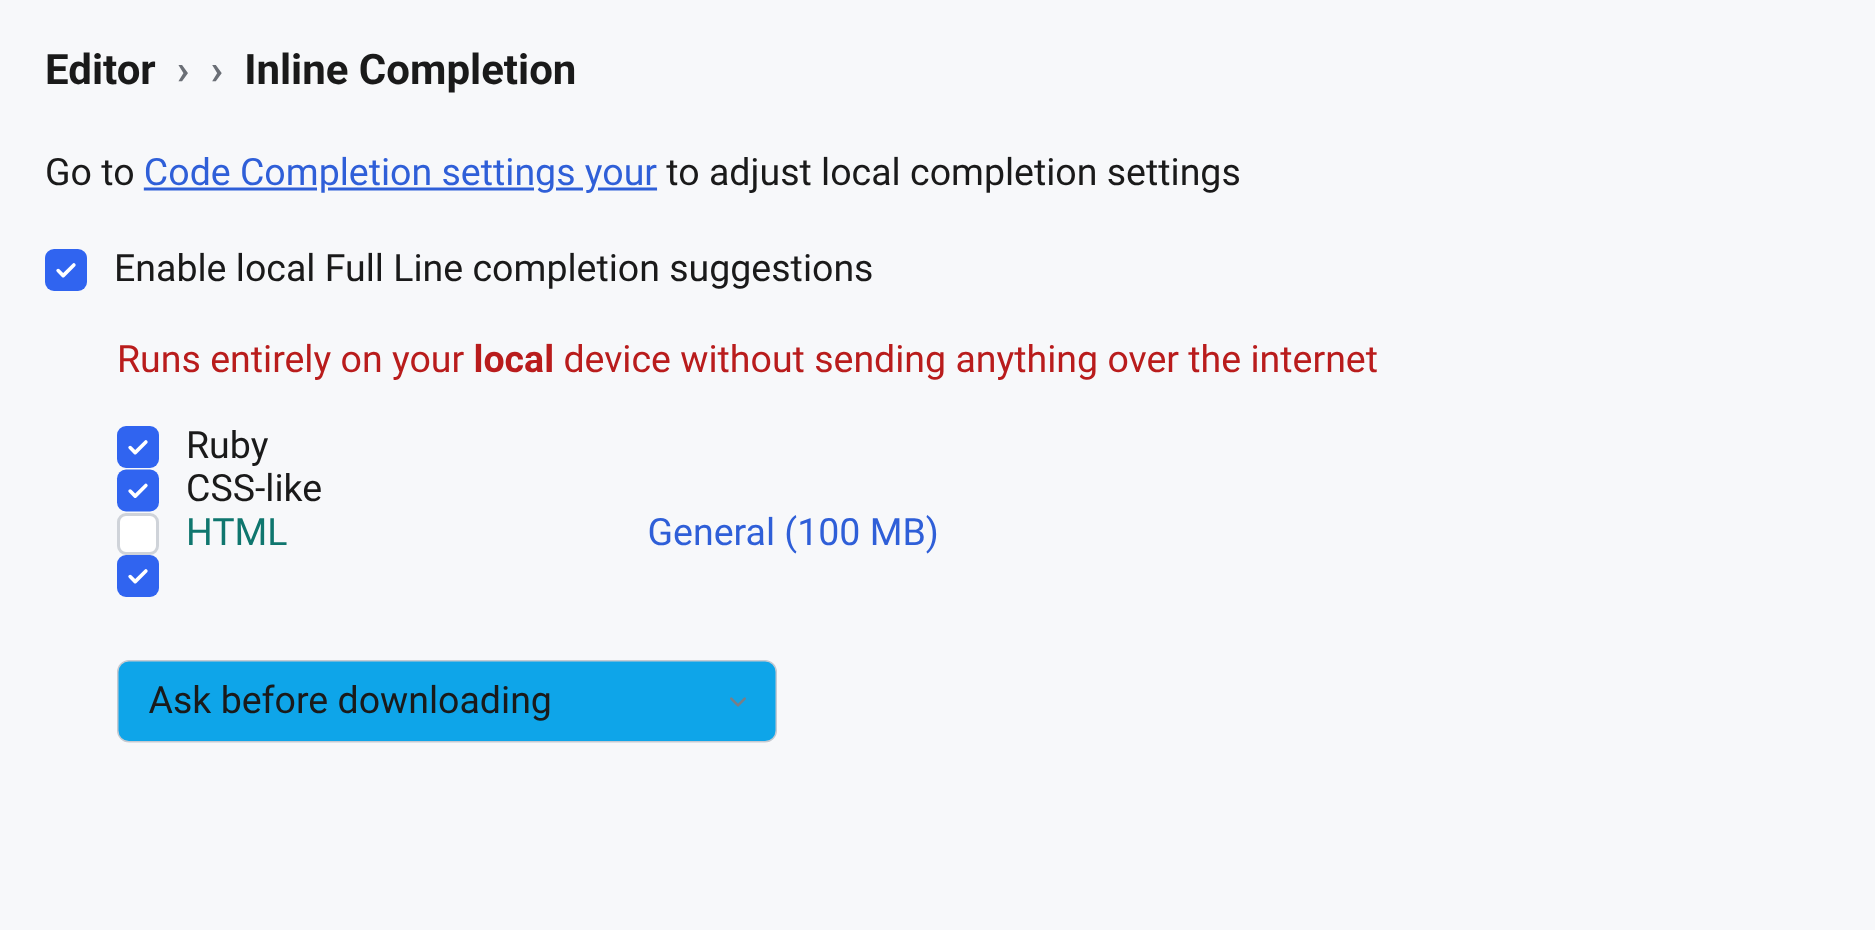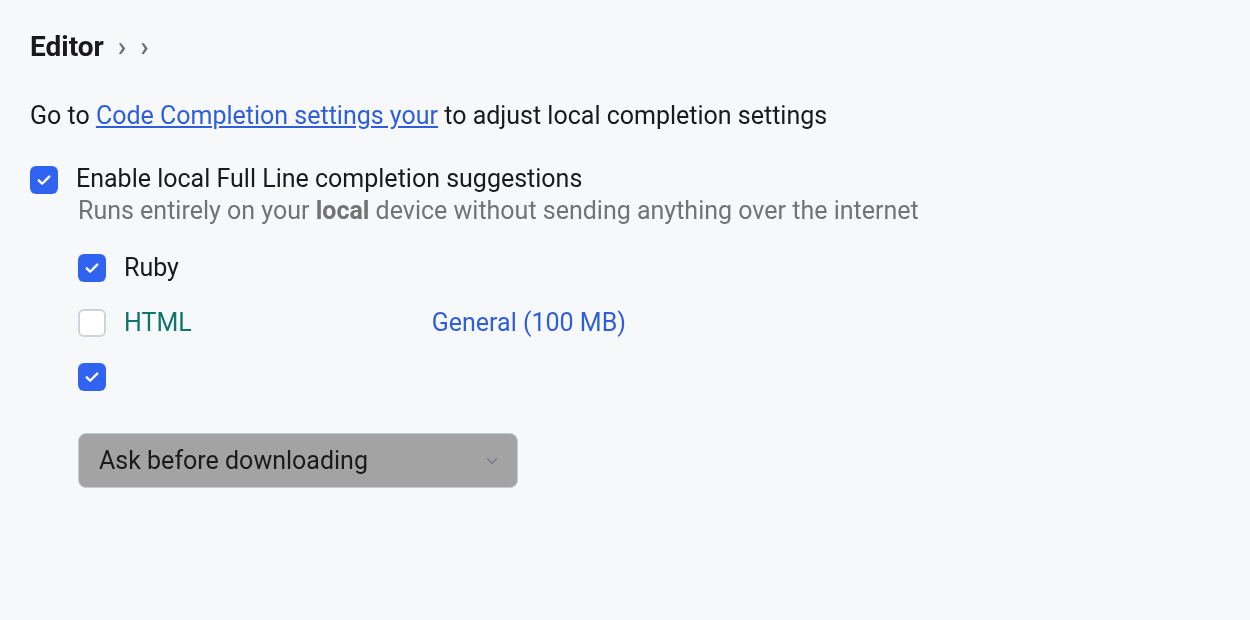--- a/index.html
+++ b/index.html
@@ -31,21 +31,21 @@
     margin-bottom: 34px;
   }
   .info-line a {
     color: #2f5fd8;
     text-decoration: underline;
   }
 
   
   .check-row {
     display: flex;
-    align-items: flex-start;
+    align-items: center;
     gap: 18px;
   }
   .checkbox {
     width: 28px; height: 28px;
     border-radius: 6px;
     display: flex;
     align-items: center;
     justify-content: center;
     flex-shrink: 0;
     margin-top: 2px;
@@ -58,28 +58,28 @@
     border: 2px solid #cfd3d9;
   }
   .checkbox svg { width: 18px; height: 18px; }
 
   .main-option-label {
     font-size: 25px;
     font-weight: 400;
     color: #1a1a1a;
   }
   .subtext {
-    color: #737373;
+    color: #b91c1c;
     font-size: 25px;
-    margin-top: 2px;
+    margin-top: 32px;
     margin-left: 48px;
   }
   .subtext .bold { font-weight: 700; }
 
-  .lang-list { margin-top: 28px; display: flex; flex-direction: column; gap: 26px; }
+  .lang-list { margin-top: 28px; display: flex; flex-direction: column; }
   .lang-row {
     display: flex;
     align-items: center;
     margin-left: 48px;
   }
   .lang-row .checkbox { margin-top: 0; }
   .lang-label {
     font-size: 25px;
     margin-left: 18px;
   }
@@ -98,38 +98,39 @@
     margin-top: 42px;
     gap: 24px;
   }
   .select-label { font-size: 25px; }
   .select-box {
     display: flex;
     align-items: center;
     justify-content: space-between;
     border: 1px solid #c6cad1;
     border-radius: 8px;
-    background: #a3a3a3;
+    background: #0ea5e9;
     padding: 12px 16px 12px 20px;
     font-size: 25px;
     min-width: 440px;
     color: #1a1a1a;
   }
   .select-box .chev { color: #7a7e86; display:flex; }
   .select-box .chev svg { width: 18px; height: 18px; }
 </style>
 </head>
 <body>
 
 <div class="page">
 
   <div class="breadcrumb">
     <span>Editor</span>
     <span class="sep">›</span>
     <span class="sep">›</span>
+    <span>Inline Completion</span>
   </div>
 
   <div class="info-line">
     <span>Go to </span><a href="#">Code Completion settings your</a><span> to adjust local completion settings</span>
   </div>
 
   <div class="check-row">
     <div class="checkbox checked">
       <svg viewBox="0 0 24 24">
           <path d="M5 12.5l4.5 4.5L19 7.5" stroke="#fff" stroke-width="3.2" fill="none" stroke-linecap="round" stroke-linejoin="round"></path>
@@ -146,20 +147,28 @@
 
     <div class="lang-row">
       <div class="checkbox checked">
         <svg viewBox="0 0 24 24">
             <path d="M5 12.5l4.5 4.5L19 7.5" stroke="#fff" stroke-width="3.2" fill="none" stroke-linecap="round" stroke-linejoin="round"></path>
           </svg>
       </div>
       <span class="lang-label">Ruby</span>
     </div>
 
+    <div class="lang-row">
+      <div class="checkbox checked">
+        <svg viewBox="0 0 24 24">
+            <path d="M5 12.5l4.5 4.5L19 7.5" stroke="#fff" stroke-width="3.2" fill="none" stroke-linecap="round" stroke-linejoin="round"></path>
+          </svg>
+      </div>
+      <span class="lang-label">CSS-like</span>
+    </div>
 
     <div class="lang-row">
       <div class="checkbox unchecked"></div>
       <span class="lang-label muted">HTML</span>
       <span class="download-link">General (100 MB)</span>
     </div>
 
     <div class="lang-row">
       <div class="checkbox checked">
         <svg viewBox="0 0 24 24">

